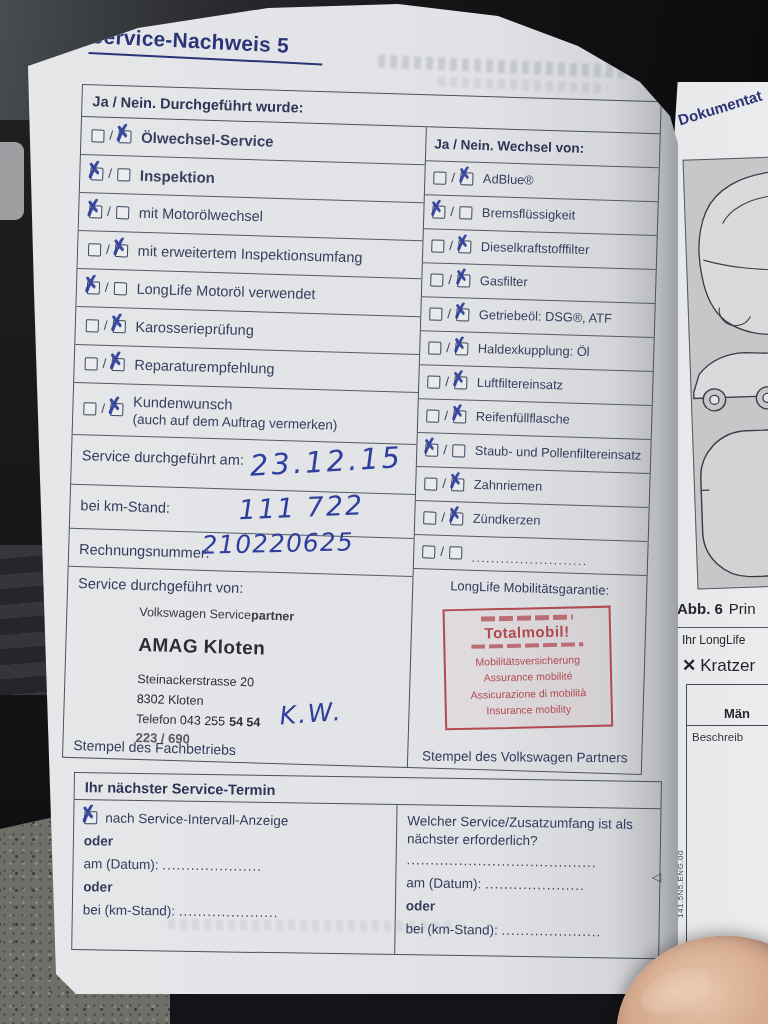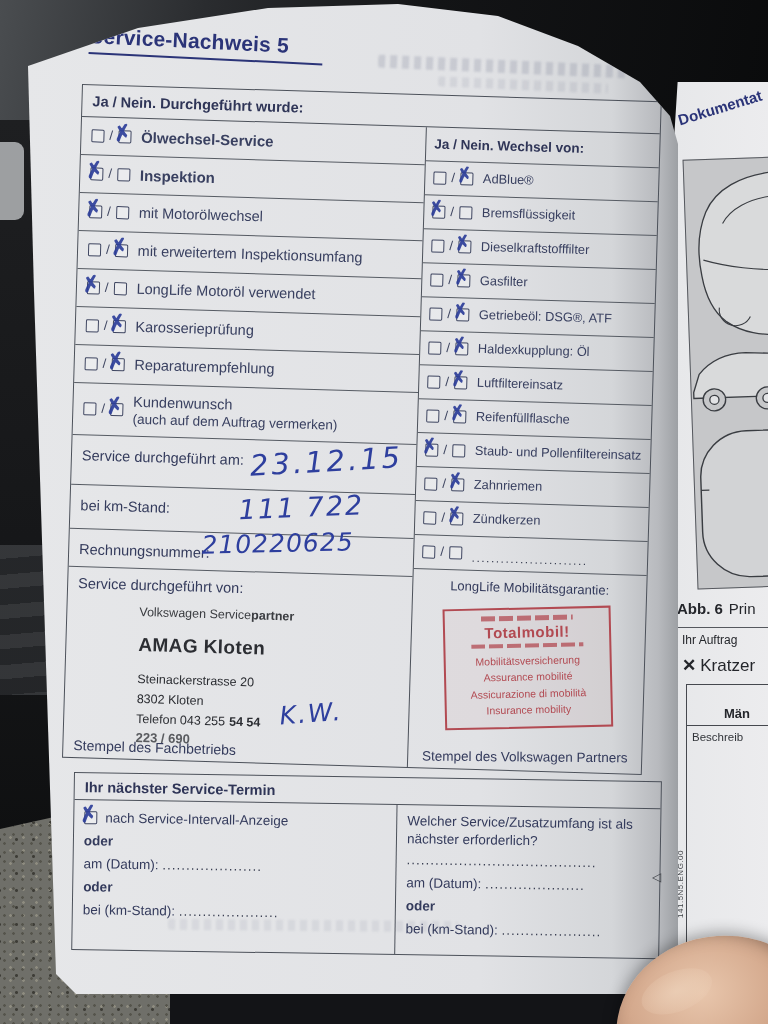--- a/index.html
+++ b/index.html
@@ -169,21 +169,21 @@
         <g fill="#d2d3d5" stroke="#3a3d42" stroke-width="1.4">
           <rect x="6" y="272" width="150" height="146" rx="46"></rect>
         </g>
         <path d="M14 330 l -8 0" stroke="#3a3d42" stroke-width="1.2"></path>
       </svg>
     </div>
     <div class="rp-figline">
       <b>Abb. 6</b><span>Prin</span>
     </div>
     <div class="rp-rule"></div>
-    <div class="rp-fach">Ihr Auftrag</div>
+    <div class="rp-fach">Ihr LongLife</div>
     <div class="rp-kratzer">
       <span class="kx">✕</span><span>Kratzer</span>
     </div>
     <div class="rp-table">
       <div class="rp-th">Män</div>
       <div class="rp-td">Beschreib</div>
     </div>
   </div>
 
   <div class="page-left">

